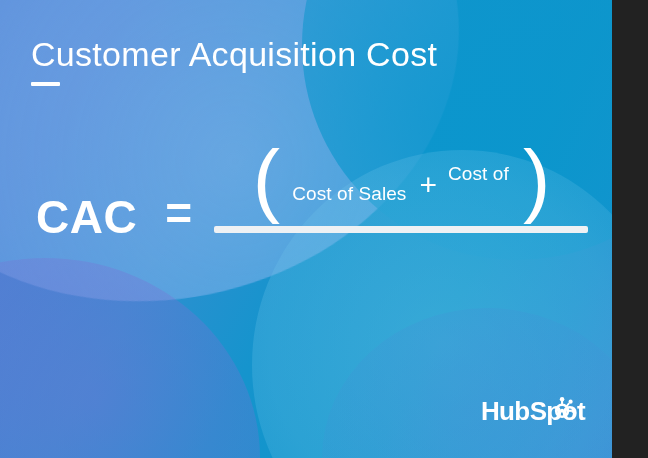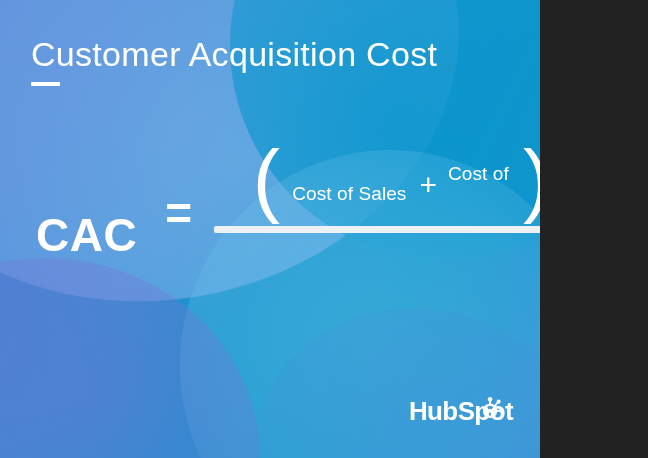--- a/index.html
+++ b/index.html
@@ -2,21 +2,21 @@
 <html><head>
 <meta charset="utf-8">
 <style>
   html, body {
     margin: 0;
     padding: 0;
     background: #222;
   }
   #stage {
     position: relative;
-    width: 540px;
+    width: 612px;
     height: 458px;
     overflow: hidden;
     font-family: "Liberation Sans", sans-serif;
     background: linear-gradient(118deg,
         #4b84d3 0%,
         #4384d2 14%,
         #2f8fd0 34%,
         #1594cd 52%,
         #0f96cb 72%,
         #1a92ce 86%,
@@ -95,21 +95,21 @@
     display: flex;
     align-items: flex-start;
     justify-content: flex-start;
   }
   #cac-label {
     color: #ffffff;
     font-size: 46px;
     font-weight: bold;
     letter-spacing: 0.5px;
     margin-left: 36px;
-    margin-top: 72px;
+    margin-top: 54px;
     line-height: 1;
   }
   #equals-sign {
     color: #ffffff;
     font-size: 46px;
     font-weight: bold;
     margin-left: 28px;
     margin-top: 50px;
     line-height: 1;
   }

